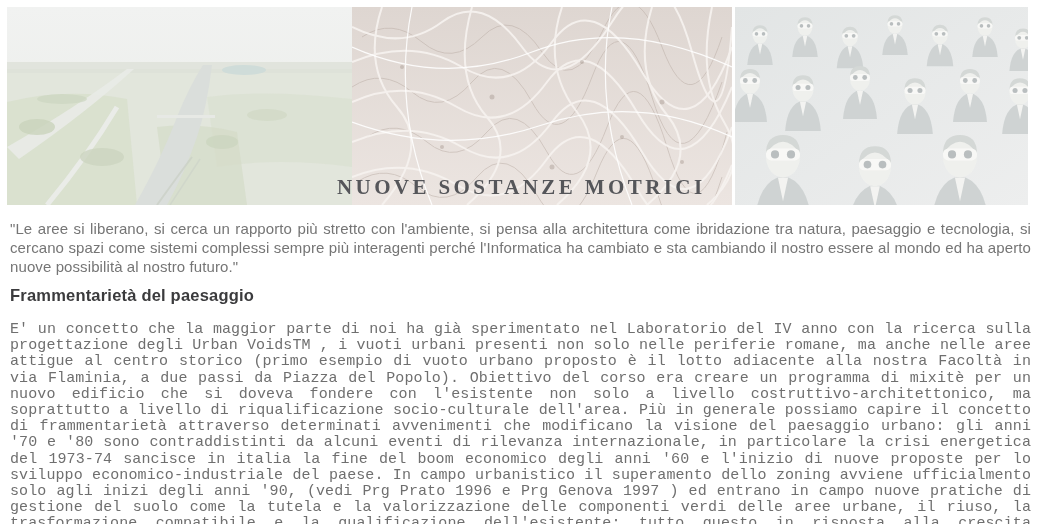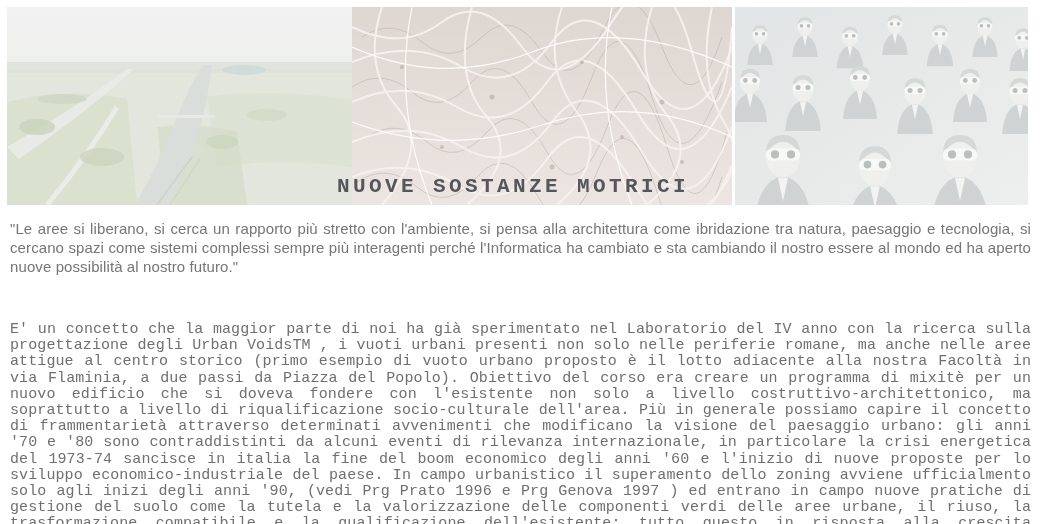--- a/index.html
+++ b/index.html
@@ -14,21 +14,21 @@
     position: absolute; left: 7px; top: 7px; width: 1021px; height: 198px;
   }
   .collage-img { position: absolute; top: 0; height: 198px; overflow: hidden; }
   .collage-img svg { display: block; width: 100%; height: 100%; }
   .img-aerial   { left: 0;     width: 345px; }
   .img-network  { left: 345px; width: 380px; }
   .img-audience { left: 728px; width: 293px; }
 
   .title-overlay {
     position: absolute; left: 330px; top: 168px;
-    font-family: Liberation Mono, monospace;
+    font-family: Liberation Serif, serif;
     font-weight: bold; font-size: 21px; line-height: 24px;
     letter-spacing: 3.4px; color: #55565a; white-space: nowrap;
   }
 
   
   .quote {
     position: absolute; left: 10px; right: 10px; top: 219px; margin: 0;
     color: #757575; font-size: 15px; line-height: 19px;
     text-align: justify; letter-spacing: 0.1px;
   }
@@ -162,16 +162,17 @@
           <use href="#psn" transform="translate(225,150) scale(1.7)"></use>
         </g>
       </svg>
     </div>
 
     <div class="title-overlay">NUOVE SOSTANZE MOTRICI</div>
   </div>
 
   <p class="quote">"Le aree si liberano, si cerca un rapporto più stretto con l'ambiente, si pensa alla architettura come ibridazione tra natura, paesaggio e tecnologia, si cercano spazi come sistemi complessi sempre più interagenti perché l'Informatica ha cambiato e sta cambiando il nostro essere al mondo ed ha aperto nuove possibilità al nostro futuro."</p>
 
+  <h2 class="section-heading">Frammentarietà del paesaggio</h2>
 
   <p class="section-body">E' un concetto che la maggior parte di noi ha già sperimentato nel Laboratorio del IV anno con la ricerca sulla progettazione degli Urban VoidsTM , i vuoti urbani presenti non solo nelle periferie romane, ma anche nelle aree attigue al centro storico (primo esempio di vuoto urbano proposto è il lotto adiacente alla nostra Facoltà in via Flaminia, a due passi da Piazza del Popolo). Obiettivo del corso era creare un programma di mixitè per un nuovo edificio che si doveva fondere con l'esistente non solo a livello costruttivo-architettonico, ma soprattutto a livello di riqualificazione socio-culturale dell'area. Più in generale possiamo capire il concetto di frammentarietà attraverso determinati avvenimenti che modificano la visione del paesaggio urbano: gli anni '70 e '80 sono contraddistinti da alcuni eventi di rilevanza internazionale, in particolare la crisi energetica del 1973-74 sancisce in italia la fine del boom economico degli anni '60 e l'inizio di nuove proposte per lo sviluppo economico-industriale del paese. In campo urbanistico il superamento dello zoning avviene ufficialmento solo agli inizi degli anni '90, (vedi Prg Prato 1996 e Prg Genova 1997 ) ed entrano in campo nuove pratiche di gestione del suolo come la tutela e la valorizzazione delle componenti verdi delle aree urbane, il riuso, la trasformazione compatibile e la qualificazione dell'esistente; tutto questo in risposta alla crescita disorganica e incontrollata degli anni '80. E' negli anni '90 infatti che inizia la forte riconversione delle cosidette Brown Areas, le aree industriali in disuso, attraverso un nuovo concetto che riconosce la necessità di creare un mix funzionale di più componenti del costruito (residenza, servizi, attività produttive) all'interno di uno stesso paesaggio urbano, il concetto di tessuto. Le</p>
 
 </div>
 
 </body></html>

